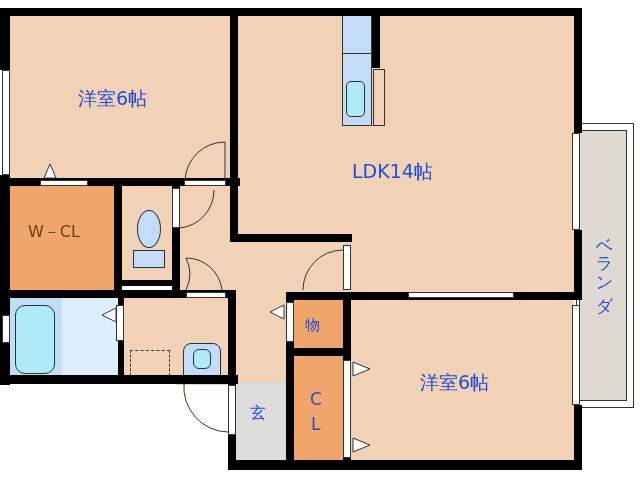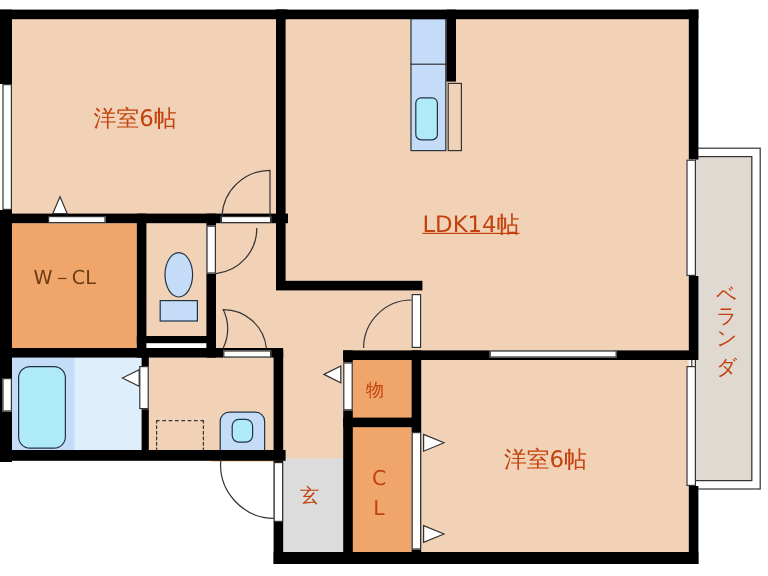--- a/index.html
+++ b/index.html
@@ -1,21 +1,21 @@
 <!DOCTYPE html>
 <html><head>
 <meta charset="utf-8">
 <style>
   html,body{margin:0;padding:0;background:#ffffff;}
   body{width:640px;height:480px;position:relative;overflow:hidden;font-family:"DejaVu Sans",sans-serif;}
   .abs{position:absolute;}
   .room{position:absolute;background:#f2d2b6;}
   .wall{position:absolute;background:#000;}
   .win{position:absolute;background:#fff;border:1px solid #333;box-sizing:border-box;}
-  .lbl{position:absolute;color:#c2410c;white-space:nowrap;}
+  .lbl{position:absolute;color:#1d4ed8;white-space:nowrap;}
   svg{position:absolute;left:0;top:0;}
 </style>
 </head>
 <body>
 
 <div class="room" style="left:8px;top:15px;width:224px;height:170px;"></div>
 <div class="room" style="left:236px;top:15px;width:338px;height:280px;"></div>
 <div class="room" style="left:176px;top:185px;width:175px;height:200px;"></div>
 <div class="room" style="left:348px;top:298px;width:226px;height:162px;"></div>
 <div class="room" style="left:120px;top:298px;width:110px;height:80px;"></div>
@@ -105,14 +105,14 @@
   <g fill="#fff" stroke="#333" stroke-width="1">
     <polygon points="44,178 50,164 56,178"></polygon>
     <polygon points="102,315 116,308 116,322"></polygon>
     <polygon points="270,312 284,305 284,319"></polygon>
     <polygon points="353,362 370,369 353,376"></polygon>
     <polygon points="353,438 370,445 353,452"></polygon>
   </g>
 </svg>
 
 <div class="lbl" style="left:78px;top:86px;font-size:19px;">洋室6帖</div>
-<div class="lbl" style="left:352px;top:174px;font-size:19px;text-decoration:underline;">LDK14帖</div>
+<div class="lbl" style="left:352px;top:159px;font-size:19px;">LDK14帖</div>
 <div class="lbl" style="left:420px;top:370px;font-size:19px;">洋室6帖</div>
 
 </body></html>

